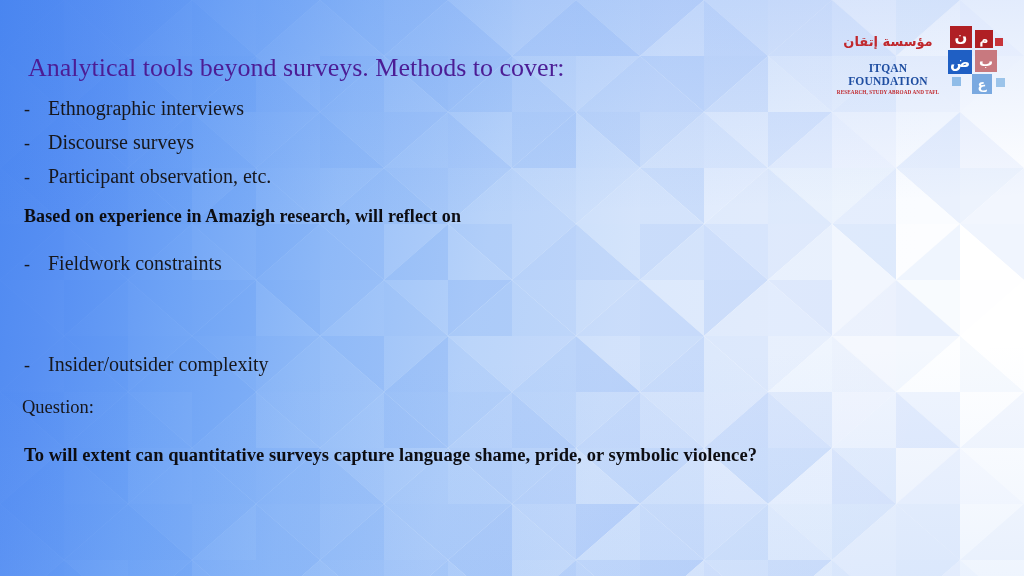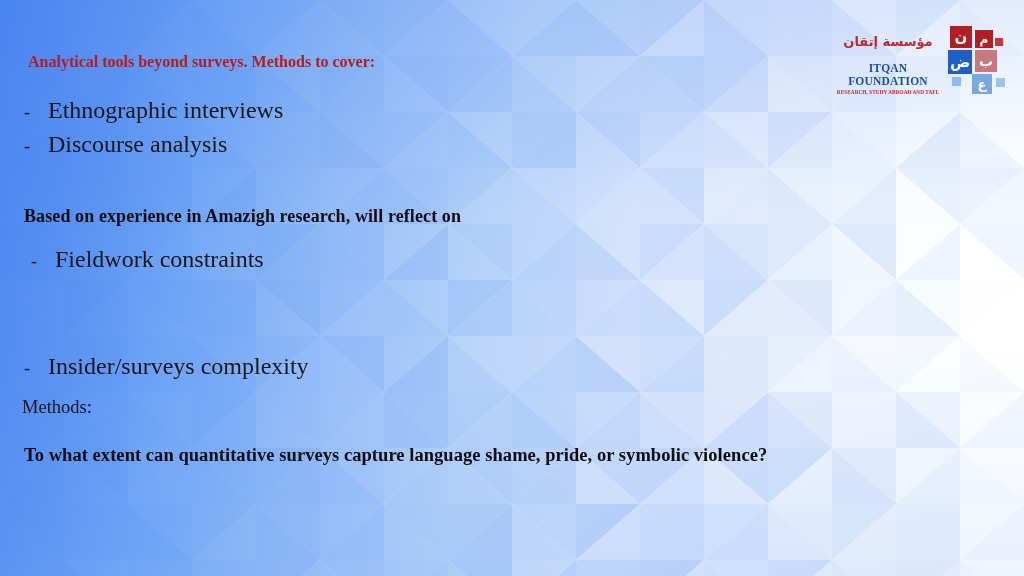--- a/index.html
+++ b/index.html
@@ -60,29 +60,29 @@
   #logo-mark{position:absolute;left:106px;top:0px;width:70px;height:78px;}
   .lg{
     position:absolute;display:flex;align-items:center;justify-content:center;
     font-family:"DejaVu Sans","Liberation Sans",sans-serif;
     font-weight:bold;color:#ffffff;line-height:1;
   }
   
   #content{position:absolute;left:0;top:0;width:1024px;height:576px;}
   .line{position:absolute;white-space:nowrap;color:#17171c;}
   .heading{
-    font-size:16px;font-weight:bold;color:#b91c1c;
+    font-size:26px;font-weight:normal;color:#4c1d95;
   }
   .bullet-row{position:absolute;white-space:nowrap;}
   .bullet-dash{
     display:inline-block;width:24px;font-size:18px;color:#17171c;
     vertical-align:baseline;
   }
   .bullet-text{
-    display:inline-block;font-size:24px;color:#17171c;
+    display:inline-block;font-size:20px;color:#17171c;
   }
   .bold-line{
     font-size:18px;font-weight:bold;color:#0d0d12;letter-spacing:0.1px;
   }
   .q-label{font-size:18.5px;font-weight:normal;color:#17171c;}
   .q-body{
     position:absolute;font-size:18.5px;font-weight:bold;color:#0d0d12;
     width:820px;line-height:37px;letter-spacing:0.05px;
   }
 </style>
@@ -649,30 +649,33 @@
   </div>
 
   <div id="content">
 
     <div class="line heading" style="left:28px;top:53px;">Analytical tools beyond surveys. Methods to cover:</div>
 
     <div class="bullet-row" style="left:24px;top:97px;">
       <span class="bullet-dash">-</span><span class="bullet-text">Ethnographic interviews</span>
     </div>
     <div class="bullet-row" style="left:24px;top:131px;">
-      <span class="bullet-dash">-</span><span class="bullet-text">Discourse analysis</span>
+      <span class="bullet-dash">-</span><span class="bullet-text">Discourse surveys</span>
     </div>
+    <div class="bullet-row" style="left:24px;top:165px;">
+      <span class="bullet-dash">-</span><span class="bullet-text">Participant observation, etc.</span>
+    </div>
 
     <div class="line bold-line" style="left:24px;top:206px;">Based on experience in Amazigh research, will reflect on</div>
 
-    <div class="bullet-row" style="left:24px;top:246px;margin-left:7px;">
+    <div class="bullet-row" style="left:24px;top:252px;">
       <span class="bullet-dash">-</span><span class="bullet-text">Fieldwork constraints</span>
     </div>
     <div class="bullet-row" style="left:24px;top:353px;">
-      <span class="bullet-dash">-</span><span class="bullet-text">Insider/surveys complexity</span>
+      <span class="bullet-dash">-</span><span class="bullet-text">Insider/outsider complexity</span>
     </div>
 
-    <div class="line q-label" style="left:22px;top:397px;">Methods:</div>
-
-    <div class="q-body" style="left:24px;top:437px;">To what extent can quantitative surveys capture language shame, pride, or symbolic violence?</div>
+    <div class="line q-label" style="left:22px;top:397px;">Question:</div>
+
+    <div class="q-body" style="left:24px;top:437px;">To will extent can quantitative surveys capture language shame, pride, or symbolic violence?</div>
 
   </div>
 </div>
 
 </body></html>

